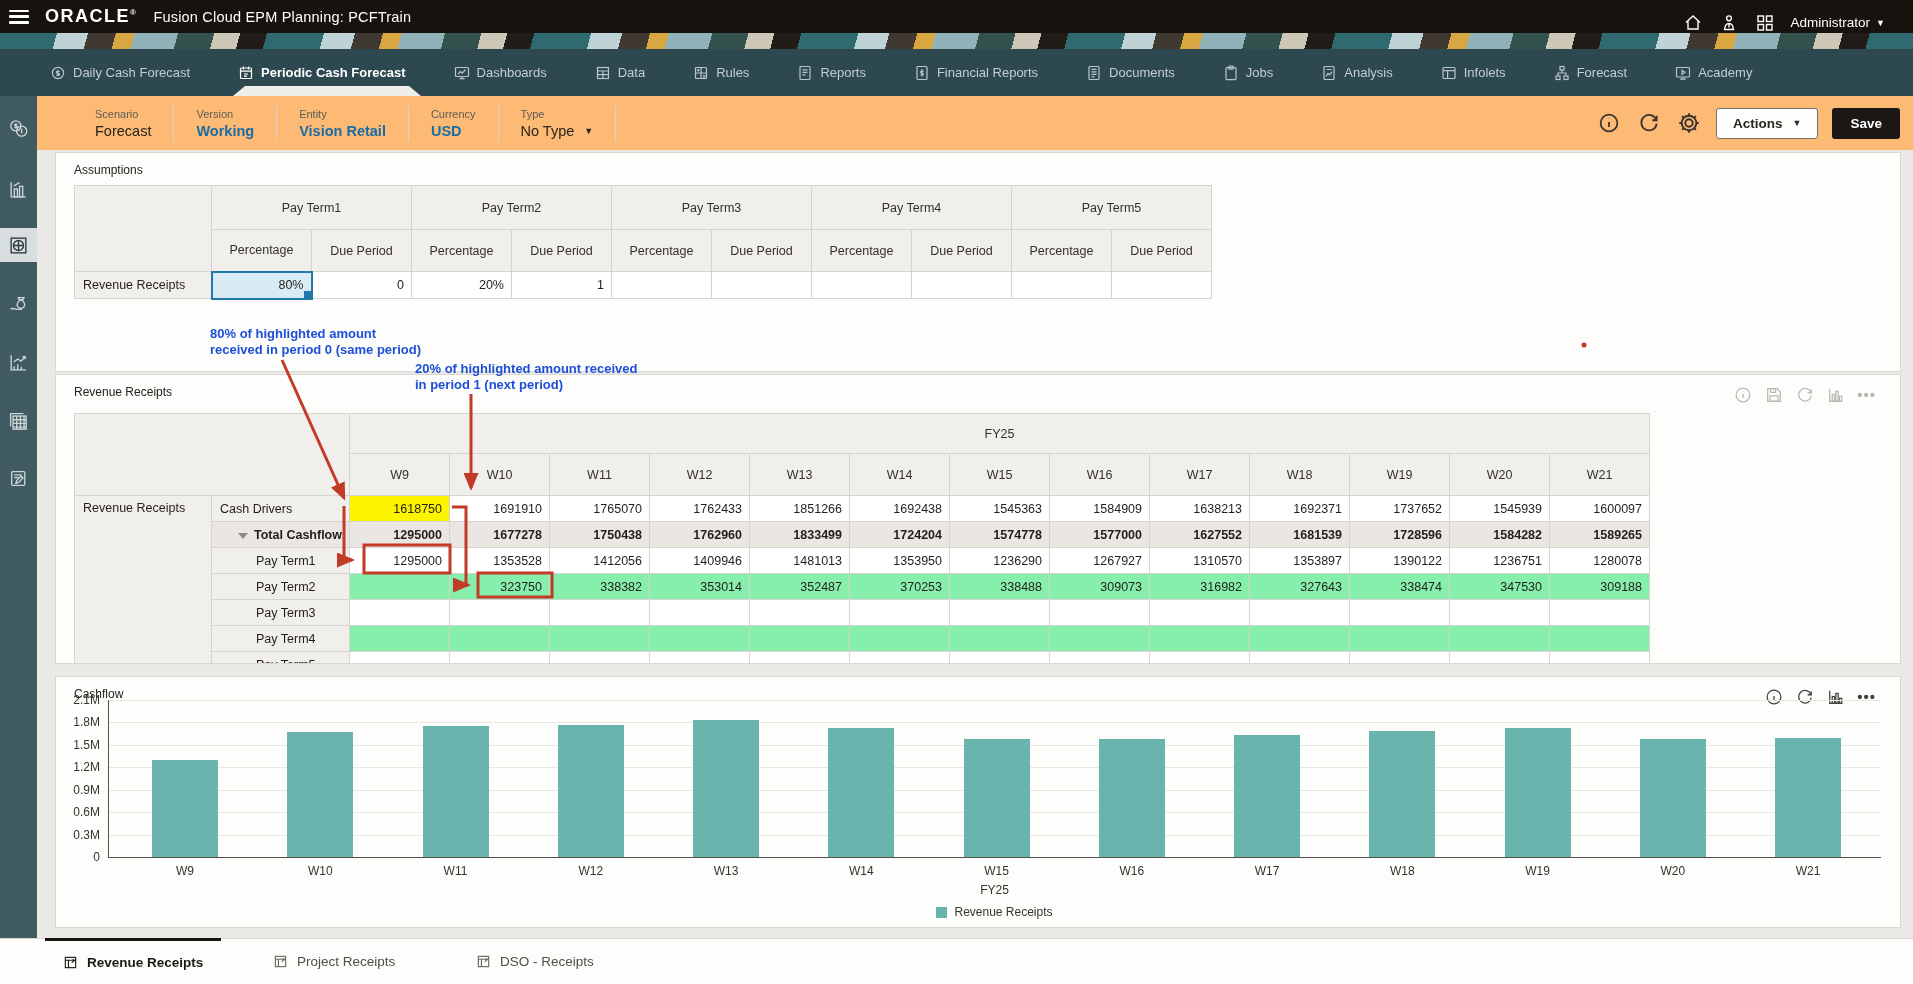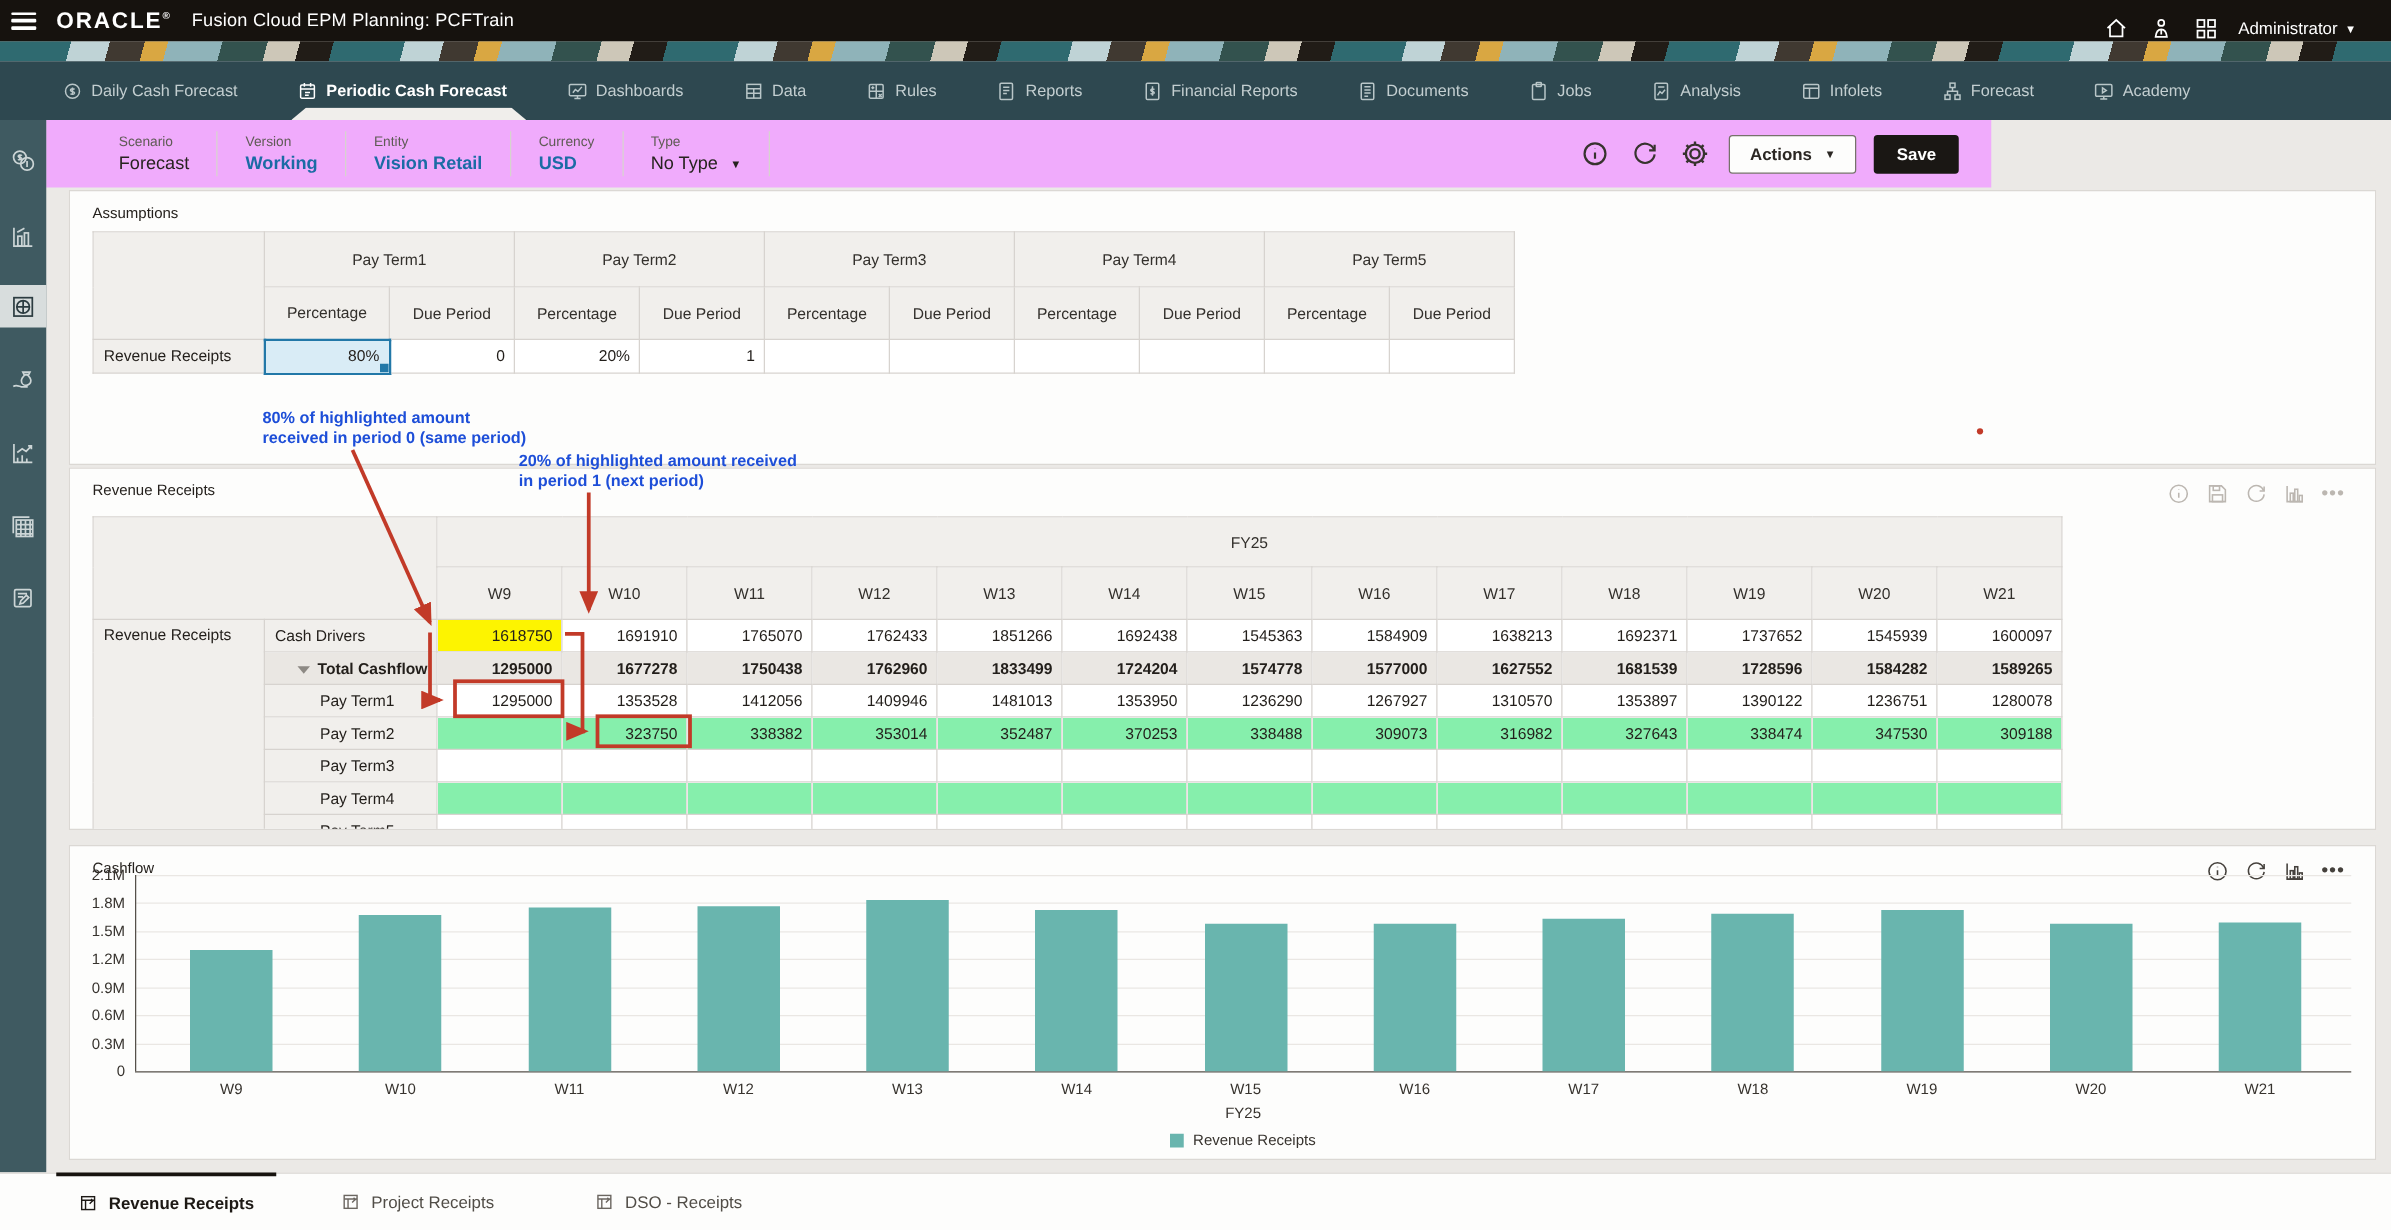--- a/index.html
+++ b/index.html
@@ -31,21 +31,21 @@
   .notch { position:absolute; left:233px; top:37px; width:188px; height:10px; background:#f0eeeb; clip-path:polygon(12px 0,176px 0,188px 10px,0 10px); }
 
   
   .sidebar { position:absolute; left:0; top:96px; width:37px; height:842px; background:#3f5a61; z-index:5; }
   .side-item { position:absolute; left:0; width:37px; height:34px; display:flex; align-items:center; justify-content:center; cursor:pointer; }
   .side-item svg { stroke:#ccd5d6; fill:none; stroke-width:1.3; }
   .side-item.active { background:#d8dddd; }
   .side-item.active svg { stroke:#2c3c41; }
 
   
-  .pov { position:absolute; left:37px; top:96px; width:1556px; height:54px; background:#f0abfc; display:flex; align-items:center; padding-left:58px; padding-right:22px; }
+  .pov { position:absolute; left:37px; top:96px; width:1876px; height:54px; background:#fdba74; display:flex; align-items:center; padding-left:58px; padding-right:9px; }
   .pov-field { display:flex; flex-direction:column; justify-content:center; gap:3px; padding:0 22px; border-right:1px solid #d7d3ce; height:36px; cursor:pointer; }
   .pov-field:first-child { padding-left:0; }
   .pov-label { font-size:11px; color:#5f5b55; }
   .pov-value { font-size:14.5px; color:#27231f; display:flex; align-items:center; gap:10px; }
   .pov-value.accent { color:#1b6ba5; font-weight:700; }
   .pov-right { margin-left:auto; display:flex; align-items:center; gap:14px; }
   .icon-btn { width:26px; height:26px; display:flex; align-items:center; justify-content:center; cursor:pointer; }
   .icon-btn svg { stroke:#37332e; fill:none; stroke-width:1.6; }
   .actions-btn { border:1px solid #76726b; background:#fdfdfc; border-radius:3px; padding:7px 16px; font-size:13.5px; font-weight:700; color:#2b2723; display:flex; align-items:center; gap:10px; cursor:pointer; }
   .save-btn { background:#1a1714; color:#fff; border:none; border-radius:3px; padding:8px 18px; font-size:13.5px; font-weight:700; cursor:pointer; margin-right:4px; }

